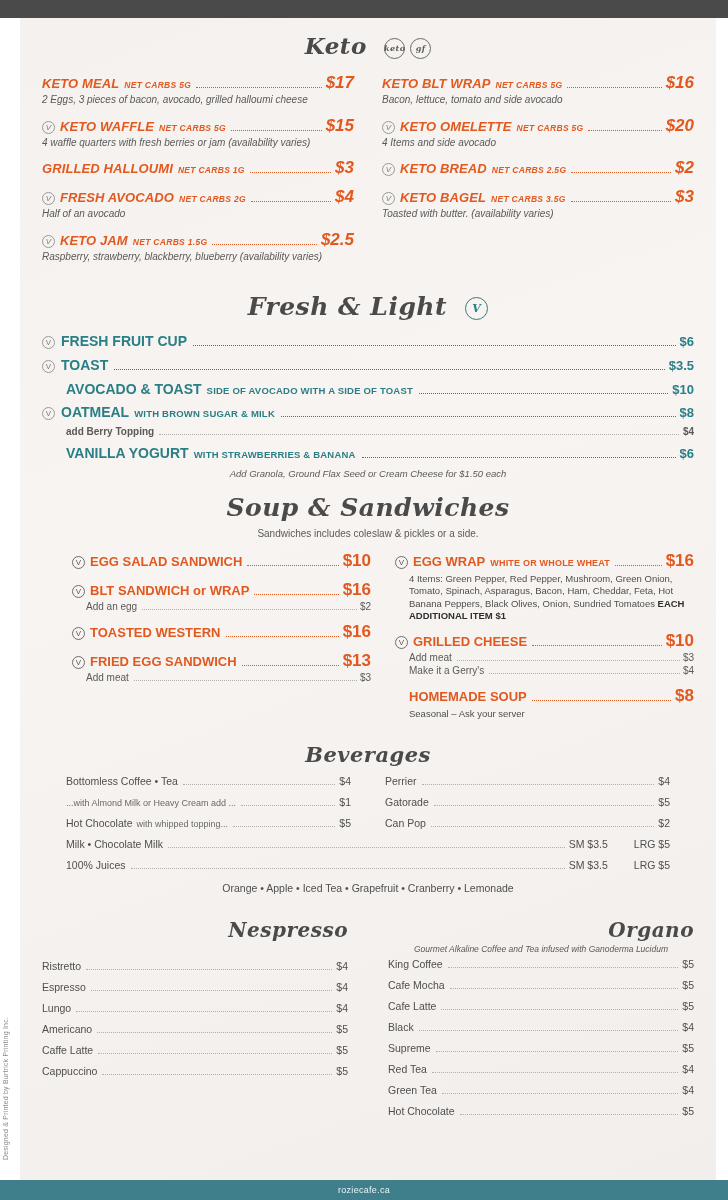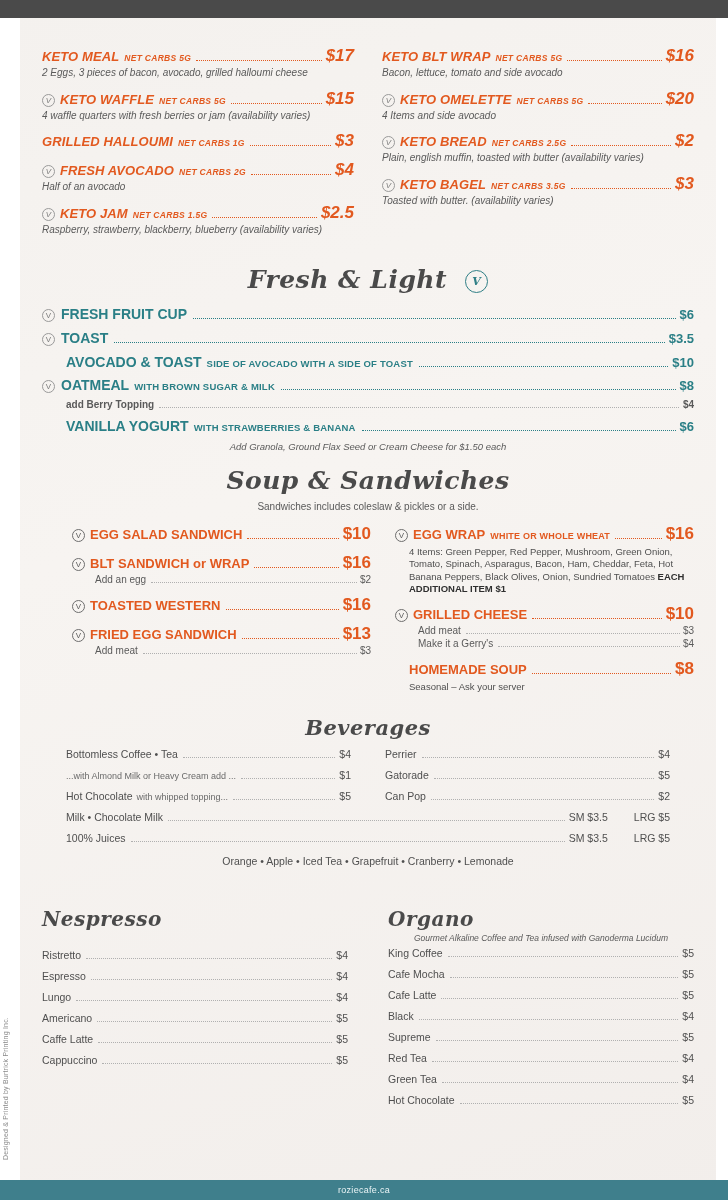--- a/index.html
+++ b/index.html
@@ -259,21 +259,21 @@
     line-height: 1.3;
     margin-left: 14px;
     margin-top: 2px;
     white-space: normal;
   }
   .ss-desc b { color: #2f2f2f; }
   .ss-addon {
     display: flex;
     align-items: baseline;
     white-space: nowrap;
-    margin-left: 23px;
+    margin-left: 14px;
     font-size: 10px;
     color: #5a5a5a;
     margin-top: 1px;
   }
   .ss-addon .d {
     flex: 1 1 auto;
     border-bottom: 1.2px dotted #b0b0b0;
     margin: 0 3px 3px 5px;
   }
 
@@ -320,21 +320,21 @@
     margin-top: 10px;
   }
 
   
   .coffee-cols {
     display: flex;
     gap: 40px;
     margin-top: 10px;
   }
   .coffee-col { flex: 1; }
-  .coffee-head { text-align: left; margin-top: 16px; }
+  .coffee-head { text-align: right; }
   .coffee-note {
     text-align: center;
     font-style: italic;
     font-size: 8.5px;
     color: #5a5a5a;
     margin-top: 2px;
     margin-bottom: 4px;
   }
   .coffee-row {
     display: flex;
@@ -358,20 +358,27 @@
 
 <div class="page">
   <div class="topbar"></div>
   <div class="leftbar"></div>
   <div class="rightbar"></div>
 
   <div class="vertical-credit">Designed &amp; Printed by Burtrick Printing Inc.</div>
 
   <div class="content">
 
+    <div class="script-title h-keto">
+      <span>Keto</span>
+      <span class="badge-row">
+        <span class="badge">keto</span>
+        <span class="badge">gf</span>
+      </span>
+    </div>
 
     <div class="two-col">
       <div class="col">
 
         <div class="item">
           <div class="item-line">
             <span class="name">KETO MEAL</span>
             <span class="carbs">NET CARBS 5g</span>
             <span class="dots"></span>
             <span class="price">$17</span>
@@ -447,21 +454,20 @@
         </div>
 
         <div class="item">
           <div class="item-line">
             <span class="veg-mark">V</span>
             <span class="name">KETO BREAD</span>
             <span class="carbs">NET CARBS 2.5g</span>
             <span class="dots"></span>
             <span class="price">$2</span>
           </div>
-          <div class="desc">Plain, english muffin, toasted with butter (availability varies)</div>
         </div>
 
         <div class="item">
           <div class="item-line">
             <span class="veg-mark">V</span>
             <span class="name">KETO BAGEL</span>
             <span class="carbs">NET CARBS 3.5g</span>
             <span class="dots"></span>
             <span class="price">$3</span>
           </div>

